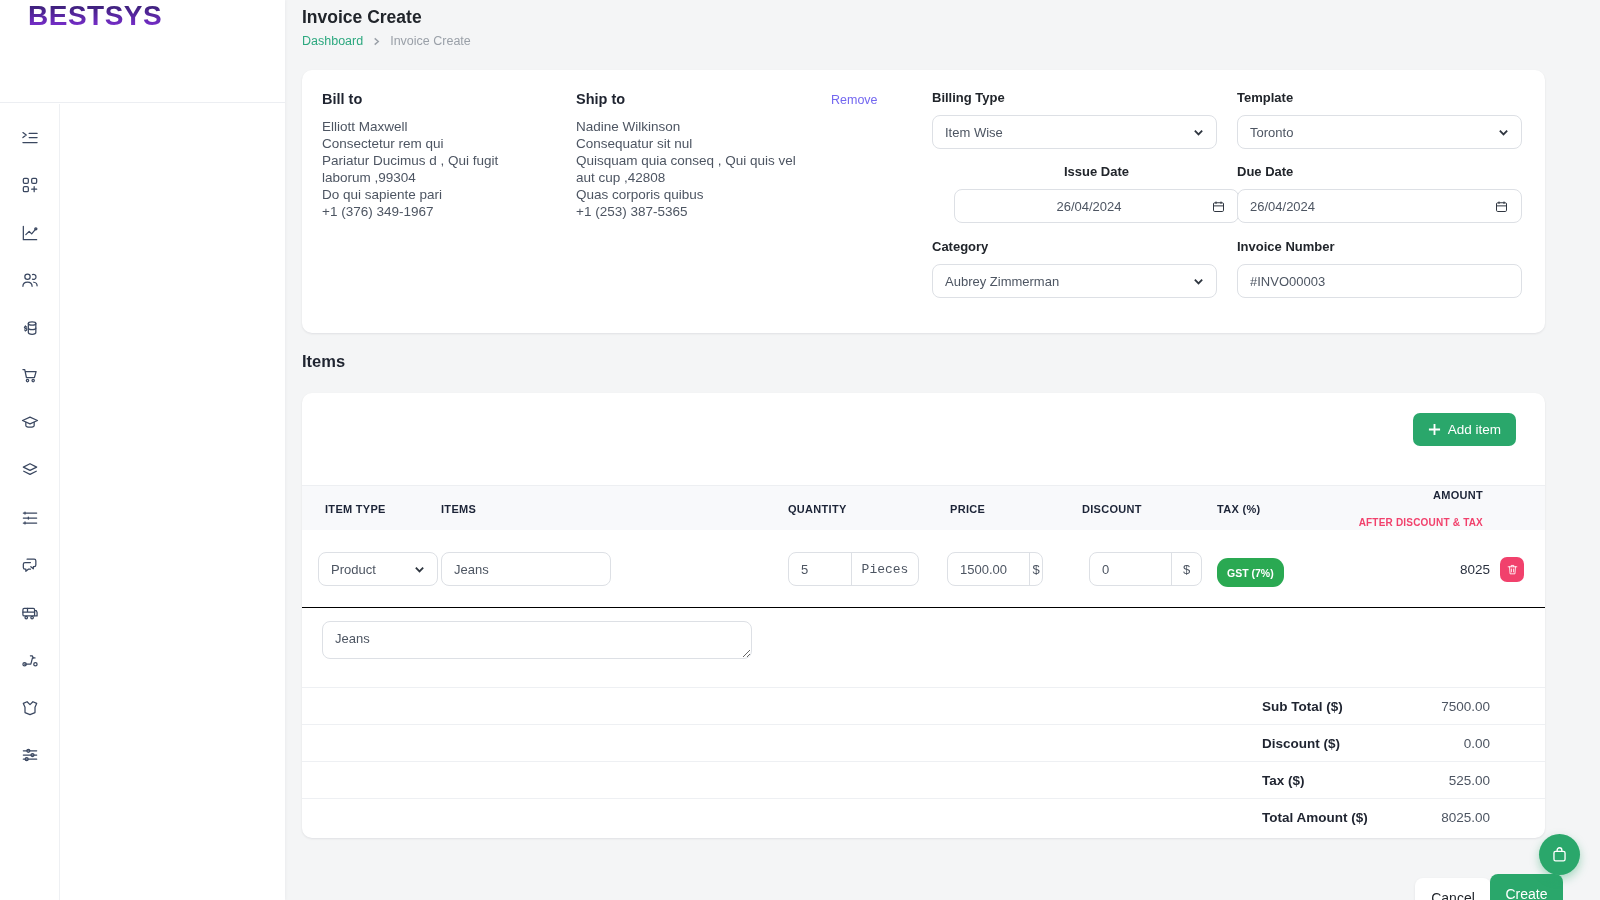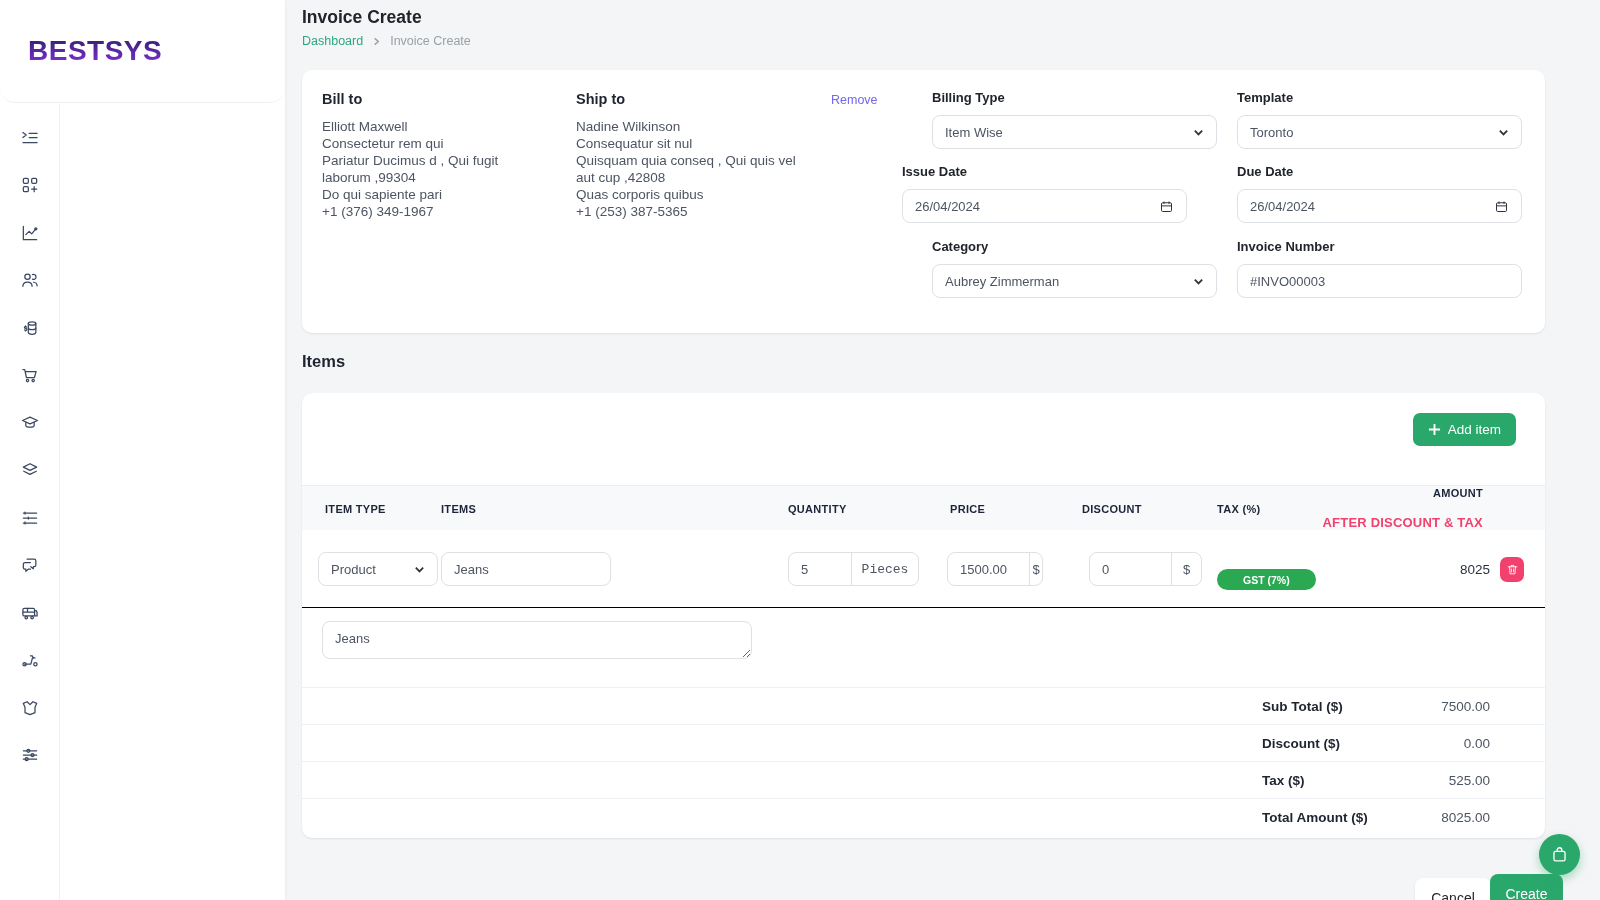--- a/index.html
+++ b/index.html
@@ -6,22 +6,22 @@
   html,body { width:1600px; height:900px; }
   body {
     position:relative; overflow:hidden;
     background:#f4f5f6;
     font-family:"Liberation Sans", sans-serif;
     color:#212529;
   }
   
   .sidebar { position:absolute; left:0; top:0; bottom:0; width:285px; background:#fff;
              box-shadow:1px 0 3px rgba(20,25,40,.04); z-index:2; }
-  .sidebar-header { height:103px; display:flex; align-items:center; padding-left:28px;
-                    border-bottom:1px solid #eceef2;border-radius:15px; }
+  .sidebar-header { height:103px; display:flex; align-items:flex-start; padding-left:28px;
+                    border-bottom:1px solid #eceef2; }
   .logo { font-size:28px; font-weight:800; letter-spacing:.5px;
           background:linear-gradient(180deg,#2e1e63 0%,#55269d 45%,#8a31e3 100%);
           -webkit-background-clip:text; background-clip:text; color:transparent; }
   .rail { position:absolute; top:104px; left:0; bottom:0; width:60px;
           border-right:1px solid #eef0f3; background:#fff;
           display:flex; flex-direction:column; align-items:center; padding-top:10px; }
   .rail-item { height:47.5px; width:100%; display:flex; align-items:center; justify-content:center;
                cursor:pointer; }
   .icon { width:20px; height:20px; stroke:#3a4760; fill:none; stroke-width:1.5;
           stroke-linecap:round; stroke-linejoin:round; }
@@ -59,31 +59,31 @@
   .add-item { position:absolute; top:20px; right:29px; height:33px; padding:0 15px;
               background:#2aa76b; color:#fff; border:none; border-radius:7px; font-size:13.5px;
               display:flex; align-items:center; gap:7px; cursor:pointer;
               font-family:"Liberation Sans",sans-serif; }
   .add-item svg { width:13px; height:13px; stroke:#fff; stroke-width:2; }
   .thead { position:absolute; top:92px; left:0; right:0; height:45px; background:#f8f9fb;
            border-top:1px solid #edeff2; }
   .th { position:absolute; top:0; height:45px; display:flex; align-items:center;
         font-size:11px; font-weight:700; letter-spacing:.3px; color:#1c2437; }
   .th-amount { right:62px; flex-direction:column; justify-content:center; align-items:flex-end; gap:16px; }
-  .th-amount .sub { font-size:13px; color:#f1416c; letter-spacing:.2px; }
+  .th-amount .sub { font-size:10px; color:#f1416c; letter-spacing:.2px; }
   .irow { position:absolute; top:137px; left:0; right:0; height:78px; border-bottom:1px solid #000000; }
   .ctl { position:absolute; top:22px; height:34px; }
   .group { position:absolute; top:22px; height:34px; border:1px solid #dde0e5; border-radius:8px;
            display:flex; align-items:stretch; overflow:hidden; background:#fff; }
   .group input { border:none; outline:none; font-size:13px; color:#4d5562; padding:0 12px;
                  width:100%; font-family:"Liberation Sans",sans-serif; background:transparent; }
   .group .addon { border-left:1px solid #dde0e5; display:flex; align-items:center;
                   justify-content:center; font-size:13px; color:#4d5562; }
-  .badge { position:absolute; height:21px; padding:0 26px; border-radius:11px; background:#2aa952;
-           color:#fff; font-size:10.5px; font-weight:700; display:flex; align-items:center;margin-top:11px; }
+  .badge { position:absolute; height:29px; padding:0 10px; border-radius:11px; background:#2aa952;
+           color:#fff; font-size:10.5px; font-weight:700; display:flex; align-items:center; }
   .amount-val { position:absolute; right:55px; top:0; height:78px; display:flex; align-items:center;
                 font-size:13.5px; color:#2b3240; }
   .trash-btn { position:absolute; right:21px; top:27px; width:24px; height:25px; border:none;
                border-radius:7px; background:#f1416c; display:flex; align-items:center;
                justify-content:center; cursor:pointer; }
   .trash-btn svg { width:13px; height:13px; stroke:#fff; stroke-width:1.6; fill:none;
                    stroke-linecap:round; stroke-linejoin:round; }
   textarea.desc { position:absolute; left:20px; top:228px; width:430px; height:38px;
            border:1px solid #dde0e5; border-radius:8px; padding:9px 12px; font-size:13px;
            color:#4d5562; font-family:"Liberation Sans",sans-serif; resize:both; outline:none; }
@@ -260,21 +260,21 @@
     <div class="field" style="left:935px; top:20px;">
       <label class="flabel">Template</label>
       <div class="control">
         <span class="val">Toronto</span>
         <svg class="chev" viewBox="0 0 12 12">
             <path d="M2 4l4 4 4-4" fill="none"></path>
           </svg>
       </div>
     </div>
 
-    <div class="field" style="left:600px; top:94px;">
+    <div class="field" style="left:652px; top:94px;text-align:center;">
       <label class="flabel">Issue Date</label>
       <div class="control">
         <span class="val">26/04/2024</span>
         <svg class="cal" viewBox="0 0 24 24" fill="none">
             <rect x="4" y="6" width="16" height="14" rx="2"></rect>
             <path d="M8 4v4M16 4v4M4 11h16"></path>
           </svg>
       </div>
     </div>
 

